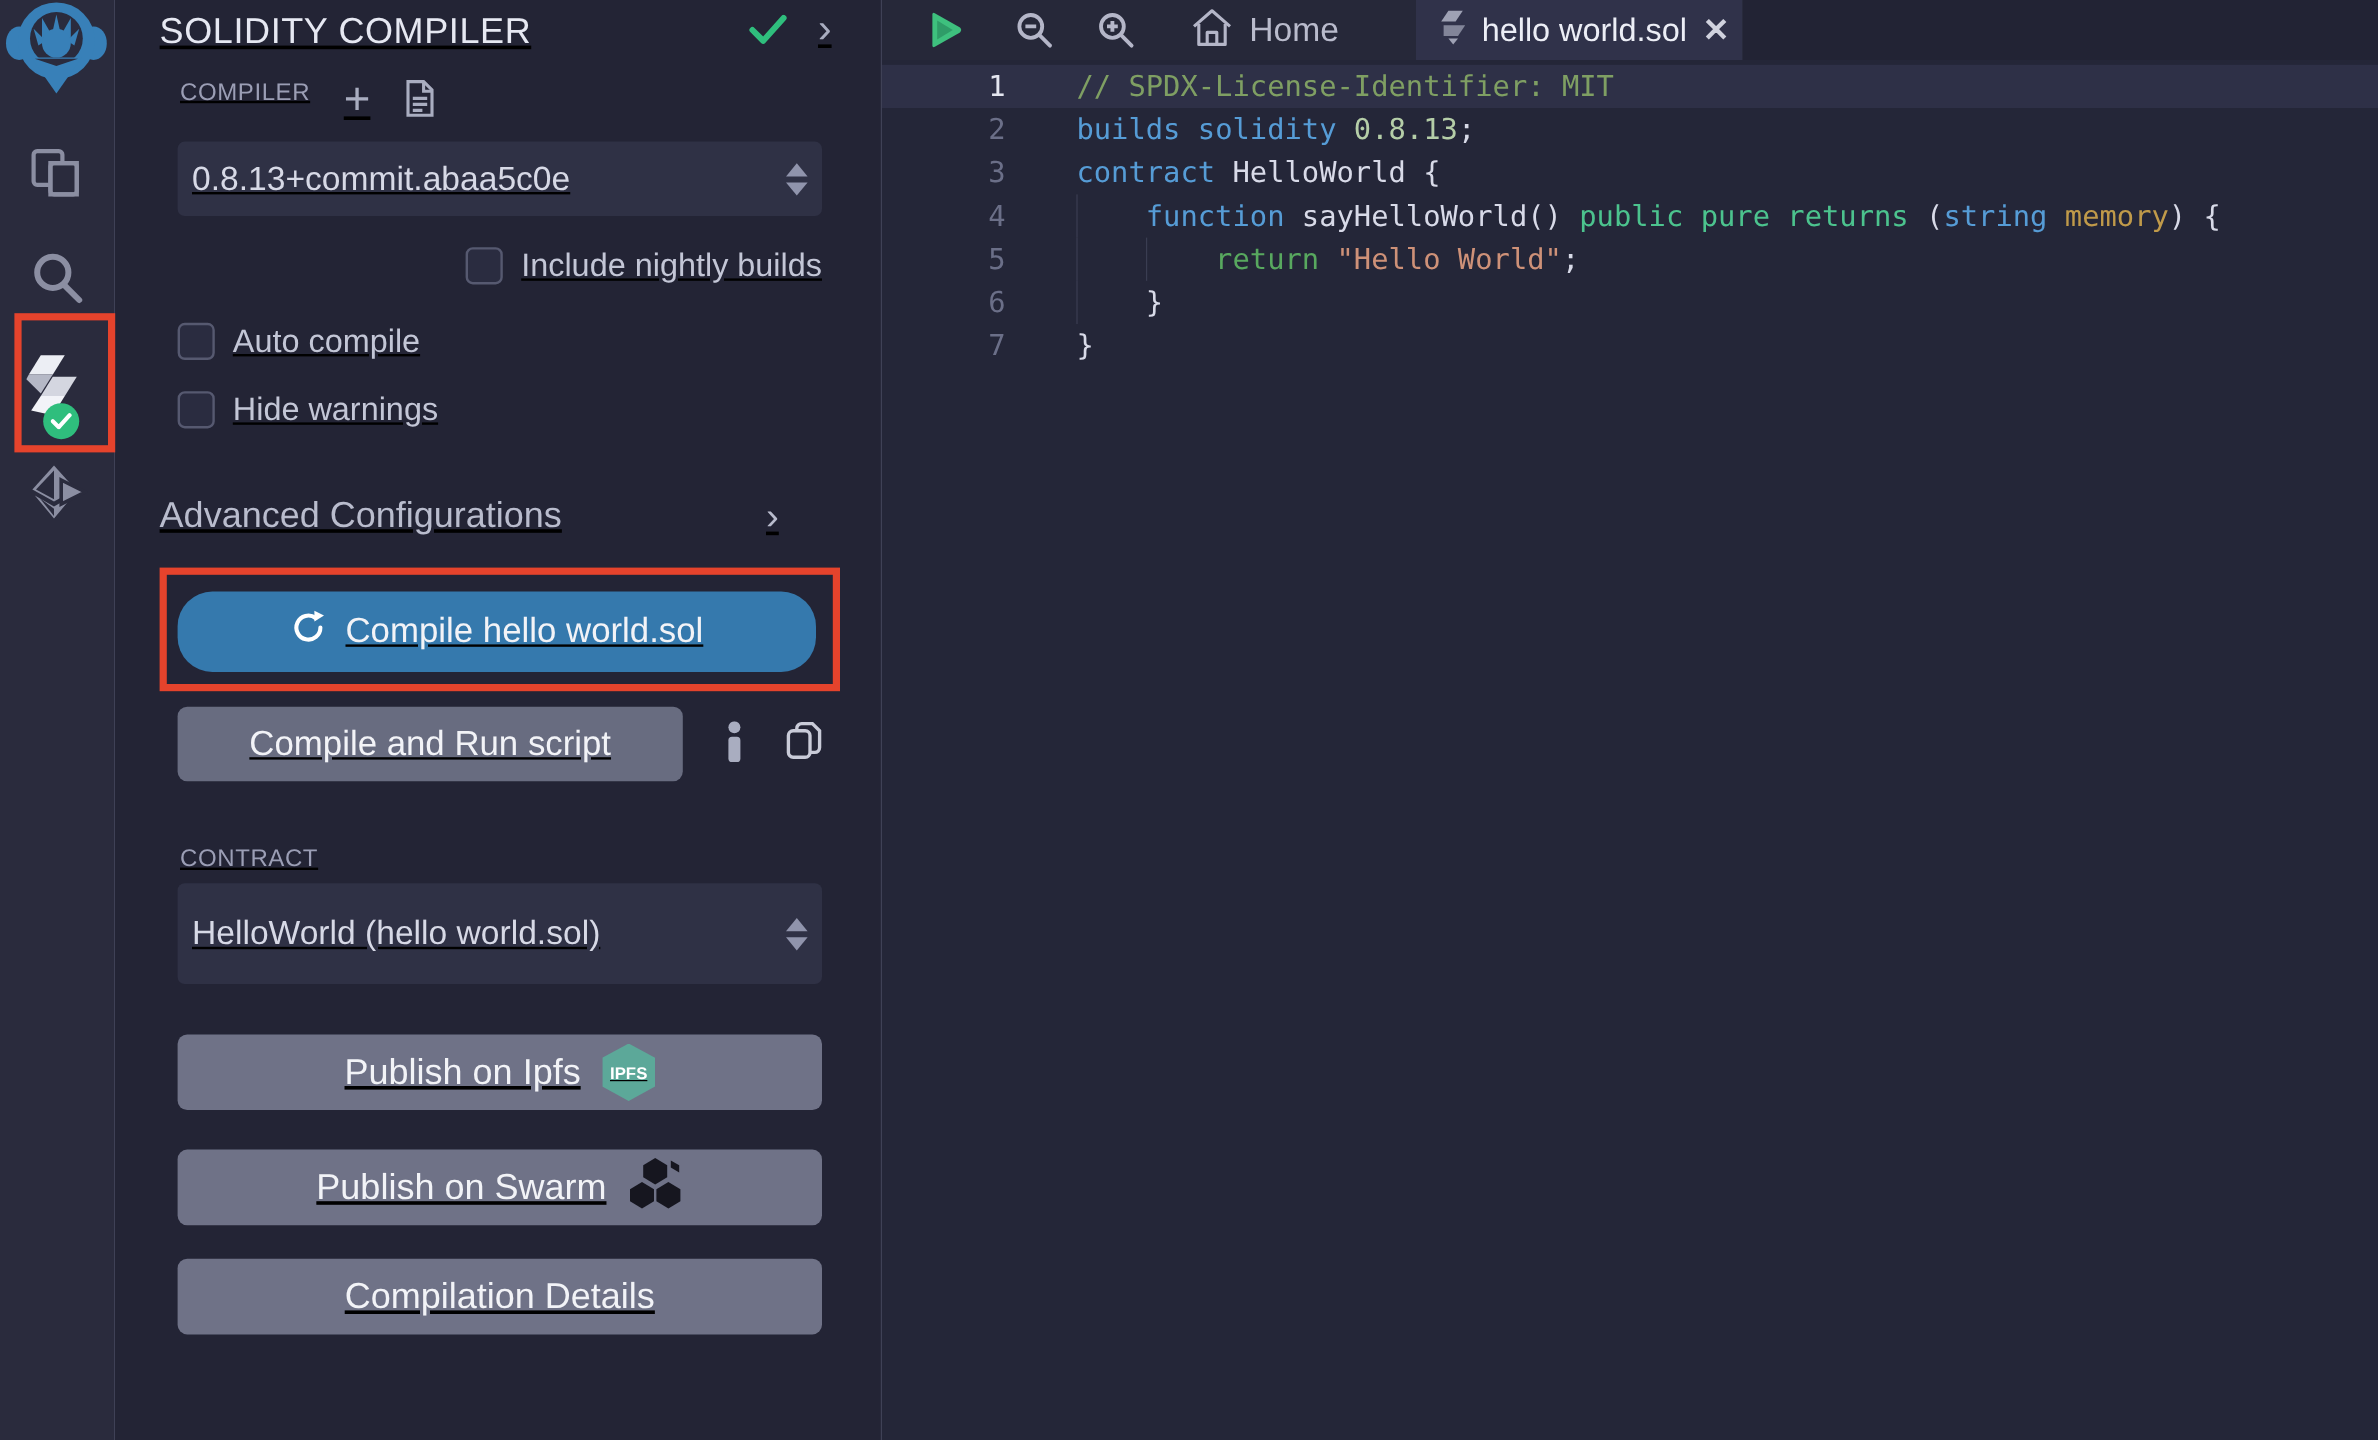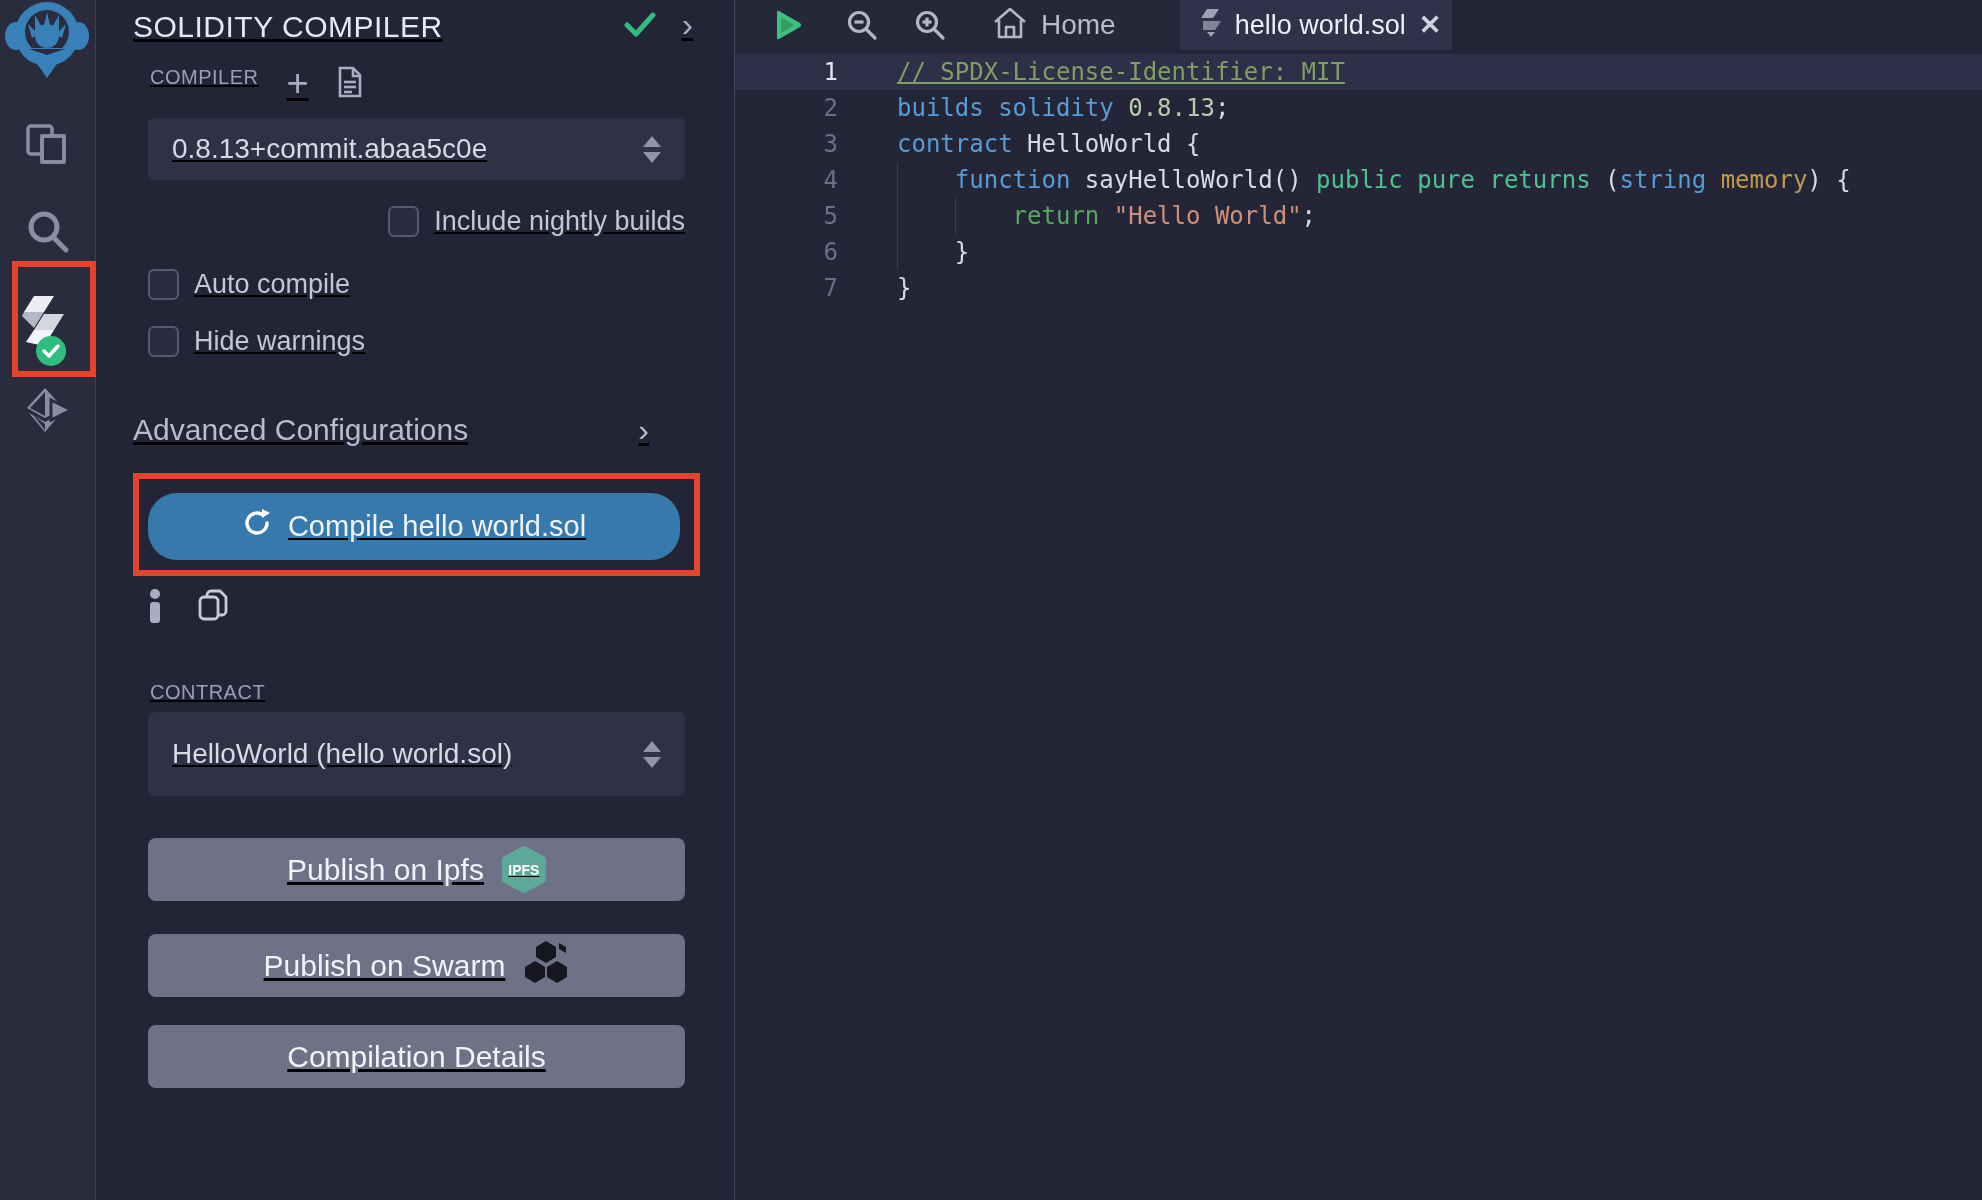--- a/index.html
+++ b/index.html
@@ -25,21 +25,21 @@
   .panel-title { font-size:30px; color:#e6e8f2; letter-spacing:.5px; margin-left:-4px; }
   .hdr-check { margin-left:auto; }
   .hdr-chevron { margin-left:26px; font-size:34px; color:#a9adc0; line-height:1; cursor:pointer;
     transform:translateY(-3px); }
   .compiler-row { display:flex; align-items:flex-start; margin-top:22px; margin-left:13px; gap:28px; }
   .sec-label { font-size:20px; color:#9b9eb5; letter-spacing:.5px; }
   .plus-icon { font-size:38px; color:#a9adc0; font-weight:300; line-height:1; cursor:pointer;
     transform:translateY(-2px); }
 
   .select { margin:14px 0 0 11px; width:537px; height:62px; background:#2f3145; border-radius:6px;
-    display:flex; align-items:center; padding:0 24px; cursor:pointer; }
+    display:flex; align-items:center; padding:0 12px; cursor:pointer; }
   .select-text { font-size:28px; color:#d7d9e6; }
   .sel-arrows { margin-left:auto; display:flex; flex-direction:column; gap:5px; }
   .tri-up { width:0;height:0;border-left:9px solid transparent;border-right:9px solid transparent;
     border-bottom:11px solid #9094ac; }
   .tri-dn { width:0;height:0;border-left:9px solid transparent;border-right:9px solid transparent;
     border-top:11px solid #9094ac; }
 
   .check-row { display:flex; align-items:center; gap:15px; margin-left:11px; }
   .nightly { margin-top:26px; justify-content:flex-end; width:537px; }
   .autocompile { margin-top:32px; } .hidewarn { margin-top:26px; }
@@ -84,21 +84,21 @@
   .tab-active .tab-label { color:#eceef6; font-size:27px; white-space:nowrap; }
   .tab-close { margin-left:auto; font-size:27px; font-weight:bold; color:#d0d2de; cursor:pointer; }
 
   .code { flex:1; padding-top:4px; font-family:"DejaVu Sans Mono", monospace; font-size:24px; }
   .line { display:flex; height:36px; line-height:36px; cursor:text; }
   .line.active { background:#2e3047; }
   .ln { width:103px; text-align:right; color:#6b6f88; flex:none; font-size:24px; }
   .line.active .ln { color:#e4e6f0; }
   .ltext { margin-left:59px; white-space:pre; position:relative; }
   .guide { position:absolute; top:0; bottom:0; width:1px; background:#3a3d52; }
-  .tk-comment { color:var(--c-comment);text-decoration:underline; } .tk-kw { color:var(--c-kw); }
+  .tk-comment { color:var(--c-comment); } .tk-kw { color:var(--c-kw); }
   .tk-kwg { color:var(--c-kwg); } .tk-kwr { color:var(--c-kwr); }
   .tk-num { color:var(--c-num); } .tk-str { color:var(--c-str); }
   .tk-gold { color:var(--c-gold); } .tk-plain { color:var(--c-plain); }
 </style>
 </head>
 <body>
 
 <div class="app">
 
   <aside class="rail">
@@ -223,20 +223,23 @@
           <svg width="30" height="30" viewBox="0 0 30 30" fill="none" stroke="#ffffff" stroke-width="3.4" stroke-linecap="round">
             <path d="M25 15 a10 10 0 1 1 -4 -8"></path>
             <polygon points="20,1 28,5 20,10" fill="#ffffff" stroke="none"></polygon>
           </svg>
         </span>
         <span>Compile hello world.sol</span>
       </button>
     </div>
 
     <div class="runscript-row">
+      <button class="btn btn-runscript">
+        <span>Compile and Run script</span>
+      </button>
       <span>
         <svg width="14" height="34" viewBox="0 0 14 34">
             <circle cx="7" cy="5" r="5" fill="#a9adc0"></circle>
             <rect x="2" y="13" width="10" height="21" rx="3" fill="#a9adc0"></rect>
           </svg>
       </span>
       <span>
         <svg width="30" height="34" viewBox="0 0 30 34" fill="none" stroke="#c9cbd8" stroke-width="2.8">
           <rect x="2" y="8" width="18" height="22" rx="4"></rect>
           <path d="M9 8 V6 a4 4 0 0 1 4 -4 h9 l6 6 v14 a4 4 0 0 1 -4 4 h-4"></path>

